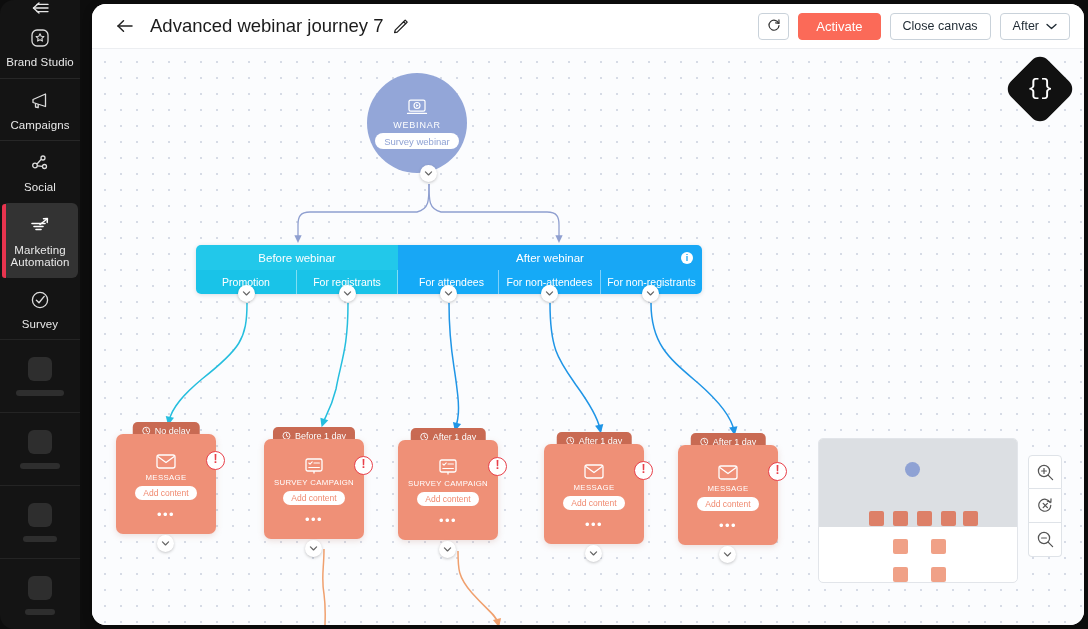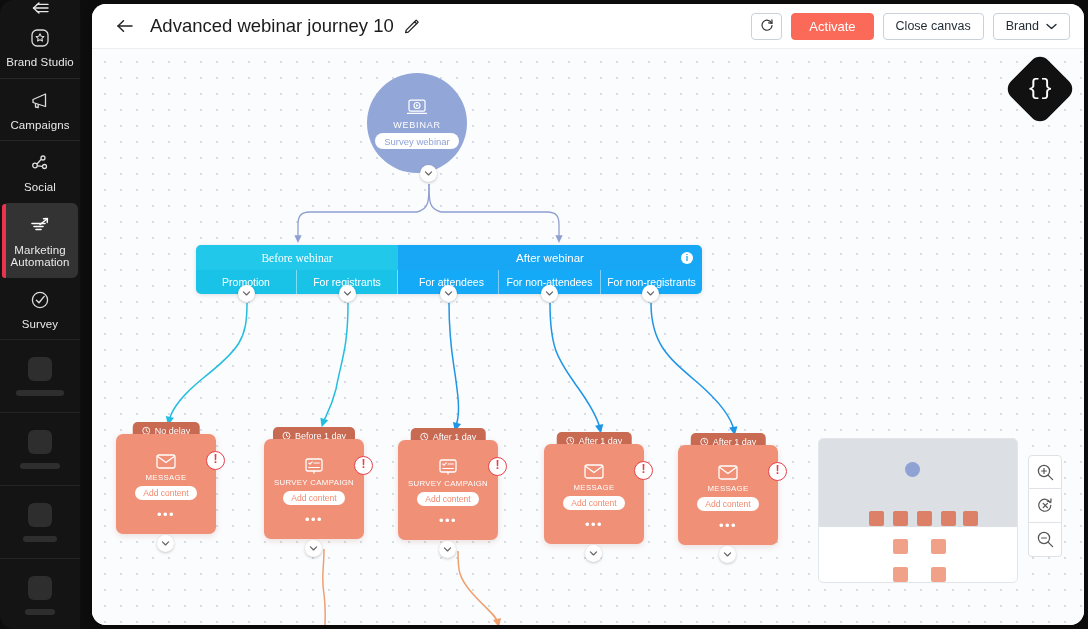--- a/index.html
+++ b/index.html
@@ -298,42 +298,42 @@
 
 <div id="app">
 
   <div id="topbar">
     <span class="back-arrow">
       <svg width="22" height="22" viewBox="0 0 22 22">
         <line x1="4" y1="11" x2="18" y2="11" stroke="#222" stroke-width="1.5" stroke-linecap="round"></line>
         <path d="M9.5 5.8 L4 11 L9.5 16.2" fill="none" stroke="#222" stroke-width="1.5" stroke-linecap="round" stroke-linejoin="round"></path>
       </svg>
     </span>
-    <span id="page-title">Advanced webinar journey 10</span>
+    <span id="page-title">Advanced webinar journey 7</span>
     <span class="pencil">
       <svg width="18" height="18" viewBox="0 0 18 18">
         <path d="M3.2 13.1 L11.6 4.7 L13.6 6.7 L5.2 15.1 L2.6 15.7 Z" fill="none" stroke="#222" stroke-width="1.25" stroke-linejoin="round"></path>
         <path d="M11.6 4.7 L13.2 3.1 L15.2 5.1 L13.6 6.7" fill="none" stroke="#222" stroke-width="1.25" stroke-linejoin="round"></path>
       </svg>
     </span>
     <span class="spacer"></span>
 
     <button class="tb-btn icononly">
       <span>
         <svg width="14" height="14" viewBox="0 0 14 14">
           <path d="M11.6 5.2 A5 5 0 1 0 12 7.6" fill="none" stroke="#333" stroke-width="1.2" stroke-linecap="round"></path>
           <path d="M8.6 4.9 L12.1 5.3 L11.9 1.9" fill="none" stroke="#333" stroke-width="1.2" stroke-linecap="round" stroke-linejoin="round"></path>
         </svg>
       </span>
     </button>
 
     <button class="tb-btn primary">Activate</button>
     <button class="tb-btn">Close canvas</button>
     <button class="tb-btn">
-      <span>Brand</span>
+      <span>After</span>
       <span class="chev">
         <svg width="11" height="7" viewBox="0 0 11 7">
             <path d="M1 1.4 L5.5 5.6 L10 1.4" fill="none" stroke="#1f2a33" stroke-width="1.3" stroke-linecap="round" stroke-linejoin="round"></path>
           </svg>
       </span>
     </button>
   </div>
 
   <div id="canvas">
 
@@ -383,21 +383,21 @@
       <span class="wsel">Survey webinar</span>
     </div>
     <div class="port" style="left:328px; top:116px;">
       <svg viewBox="0 0 10 10">
           <path d="M1.6 3.2 L5 6.6 L8.4 3.2" fill="none" stroke="#666" stroke-width="1.4" stroke-linecap="round" stroke-linejoin="round"></path>
         </svg>
     </div>
 
     <div id="segbar">
       <div class="seg-top">
-        <div class="seg-before" style="width:202px;font-family:Liberation Serif, serif;">
+        <div class="seg-before" style="width:202px;">
           <span>Before webinar</span>
         </div>
         <div class="seg-after" style="width:304px;">
           <span>After webinar</span>
           <span class="info-dot">i</span>
         </div>
       </div>
       <div class="seg-bot">
         <div class="sb-c" style="width:101px;">
           <span>Promotion</span>

